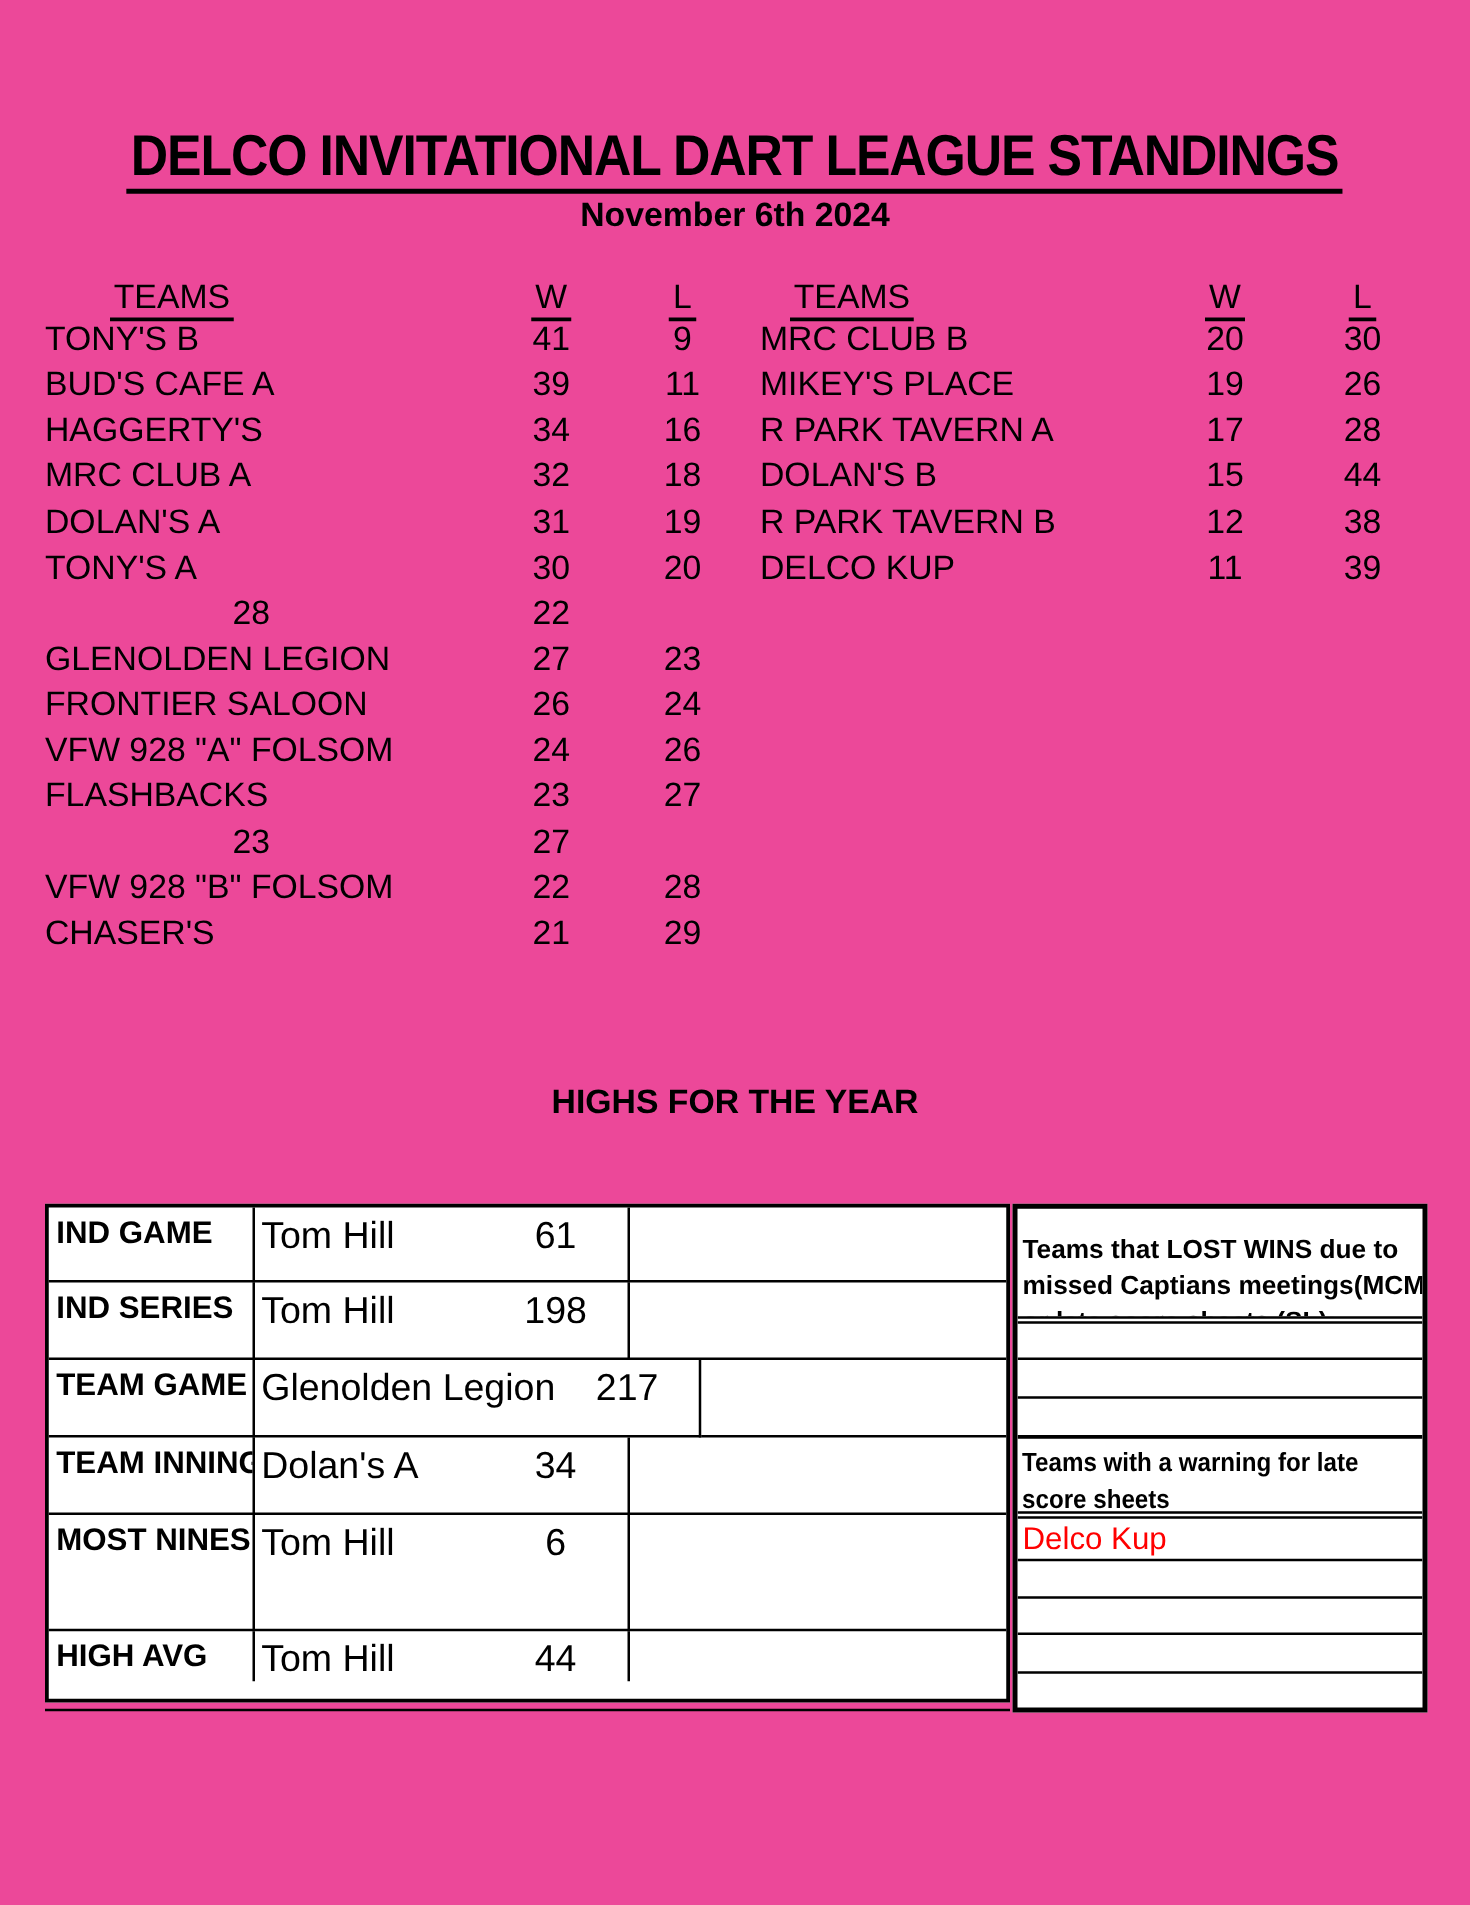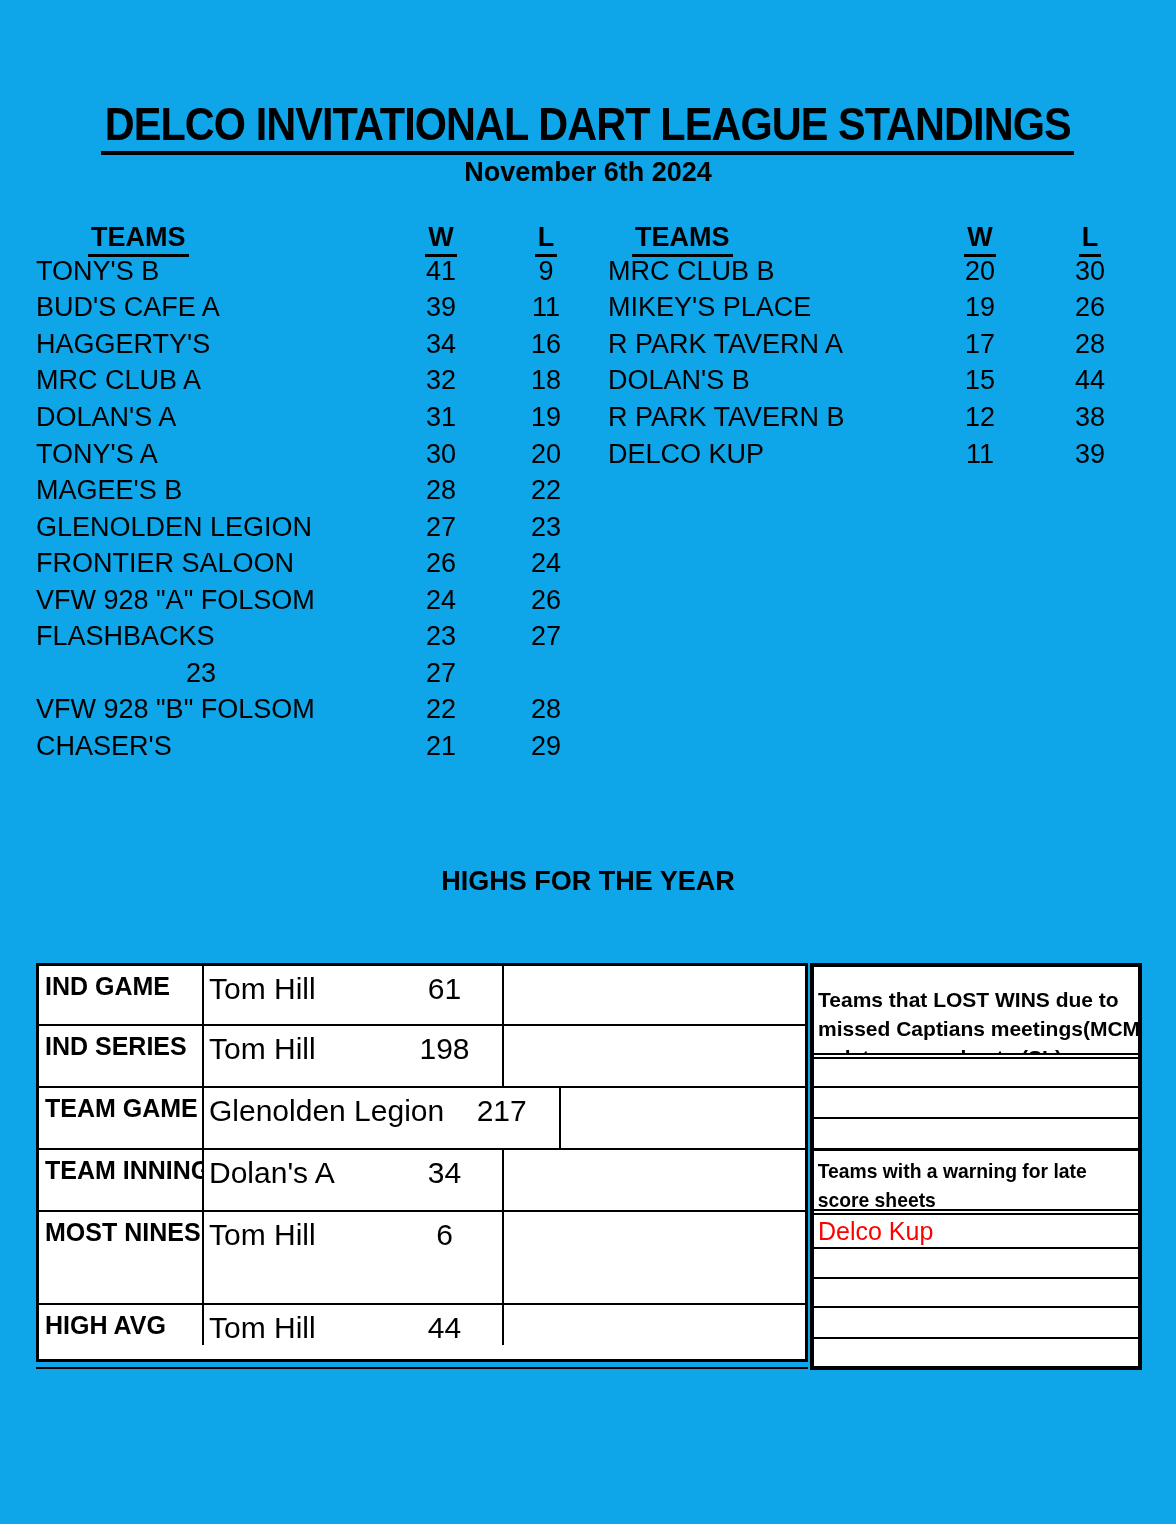--- a/index.html
+++ b/index.html
@@ -1,31 +1,31 @@
 <!DOCTYPE html>
 <html><head>
 <meta charset="utf-8">
 <style>
   html,body{margin:0;padding:0;background:#fff;}
-  #page{position:relative;width:1176px;height:1524px;background:#0ea5e9;
+  #page{position:relative;width:1176px;height:1524px;background:#ec4899;
         font-family:"Liberation Sans",sans-serif;color:#000;overflow:hidden;}
 
   
   .title-wrap{position:absolute;top:100px;left:0;width:1176px;text-align:center;}
   .title-text{display:inline-block;font-size:46px;font-weight:bold;letter-spacing:-1px;
               line-height:48px;transform:scaleX(.90);transform-origin:center;
               border-bottom:4px solid #000;padding:0 4px 3px 4px;white-space:nowrap;}
   .subtitle{position:absolute;top:157px;left:0;width:1176px;text-align:center;
             font-size:27px;font-weight:bold;}
 
   
   .st-block{position:absolute;top:222px;width:560px;}
   #st-left{left:36px;}
   #st-right{left:608px;}
-  .st-head{display:grid;height:31px;font-size:27px;font-weight:bold;align-items:start;}
+  .st-head{display:grid;height:31px;font-size:27px;font-weight:normal;align-items:start;}
   #st-left .st-head,#st-left .st-row{grid-template-columns:330px 150px 60px;}
   #st-right .st-head,#st-right .st-row{grid-template-columns:300px 144px 76px;}
   .st-head .hd{justify-self:center;line-height:24px;border-bottom:3px solid #000;
                padding:0 3px 2px 3px;}
   #st-left .hd-teams{margin-left:52px;}
   #st-right .hd-teams{margin-left:24px;}
   .st-row{display:grid;height:36.55px;align-items:center;font-size:27px;}
   .st-name{white-space:nowrap;}
   .st-w,.st-l{text-align:center;}
 
@@ -109,21 +109,20 @@
     <div class="st-name">DOLAN'S A</div>
     <div class="st-w">31</div>
     <div class="st-l">19</div>
   </div>
         <div class="st-row">
     <div class="st-name">TONY'S A</div>
     <div class="st-w">30</div>
     <div class="st-l">20</div>
   </div>
         <div class="st-row">
-    <div class="st-name">MAGEE'S B</div>
     <div class="st-w">28</div>
     <div class="st-l">22</div>
   </div>
         <div class="st-row">
     <div class="st-name">GLENOLDEN LEGION</div>
     <div class="st-w">27</div>
     <div class="st-l">23</div>
   </div>
         <div class="st-row">
     <div class="st-name">FRONTIER SALOON</div>

